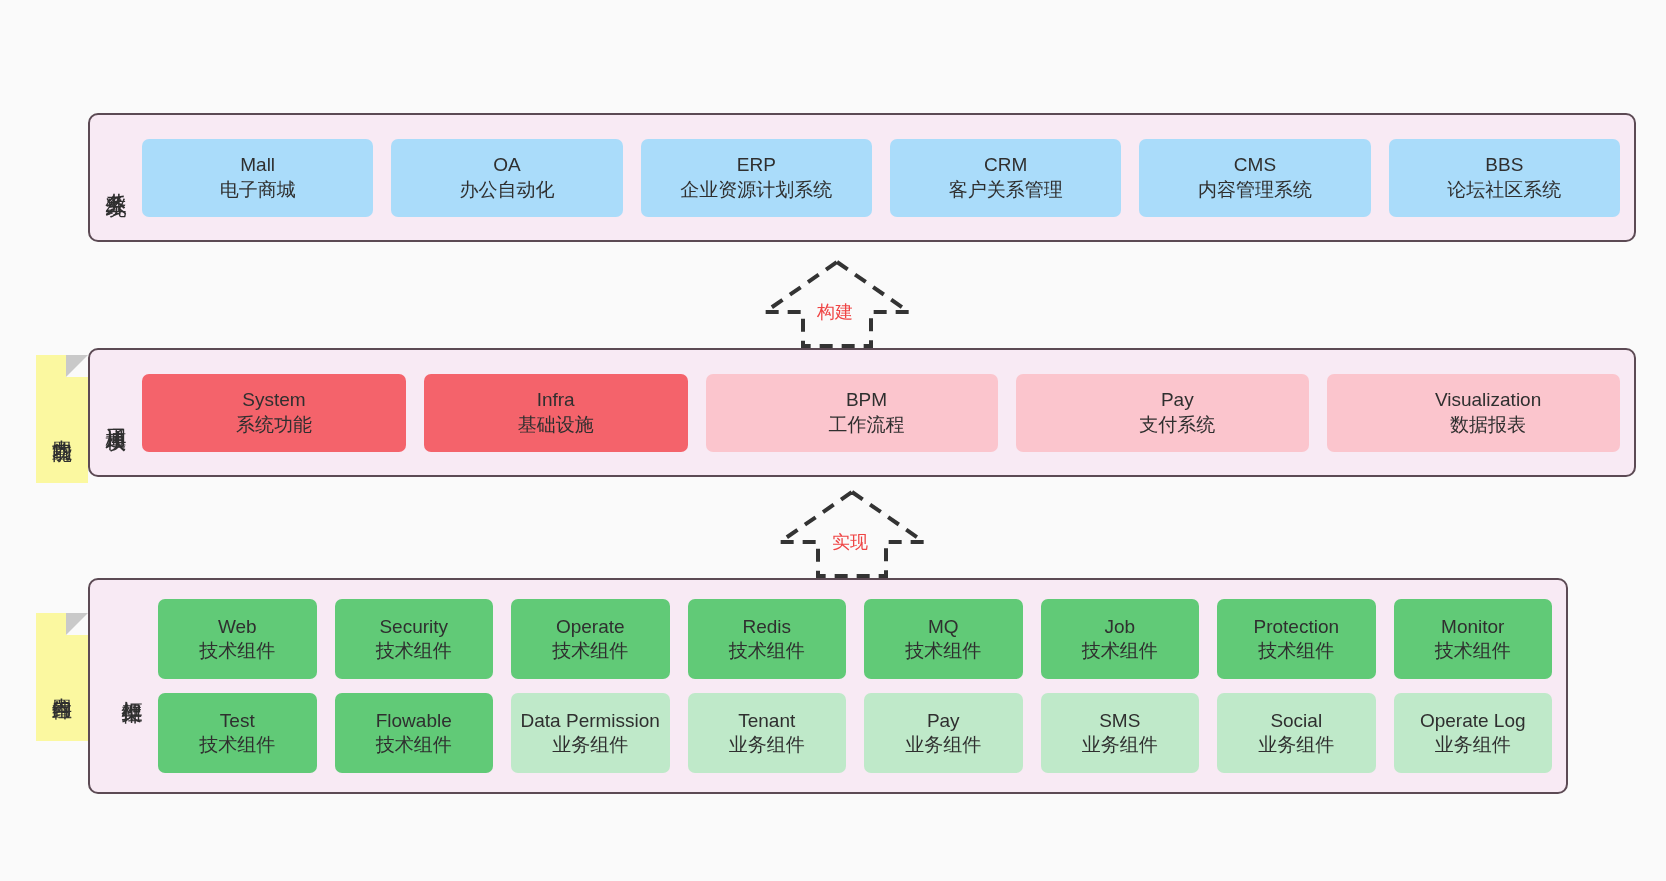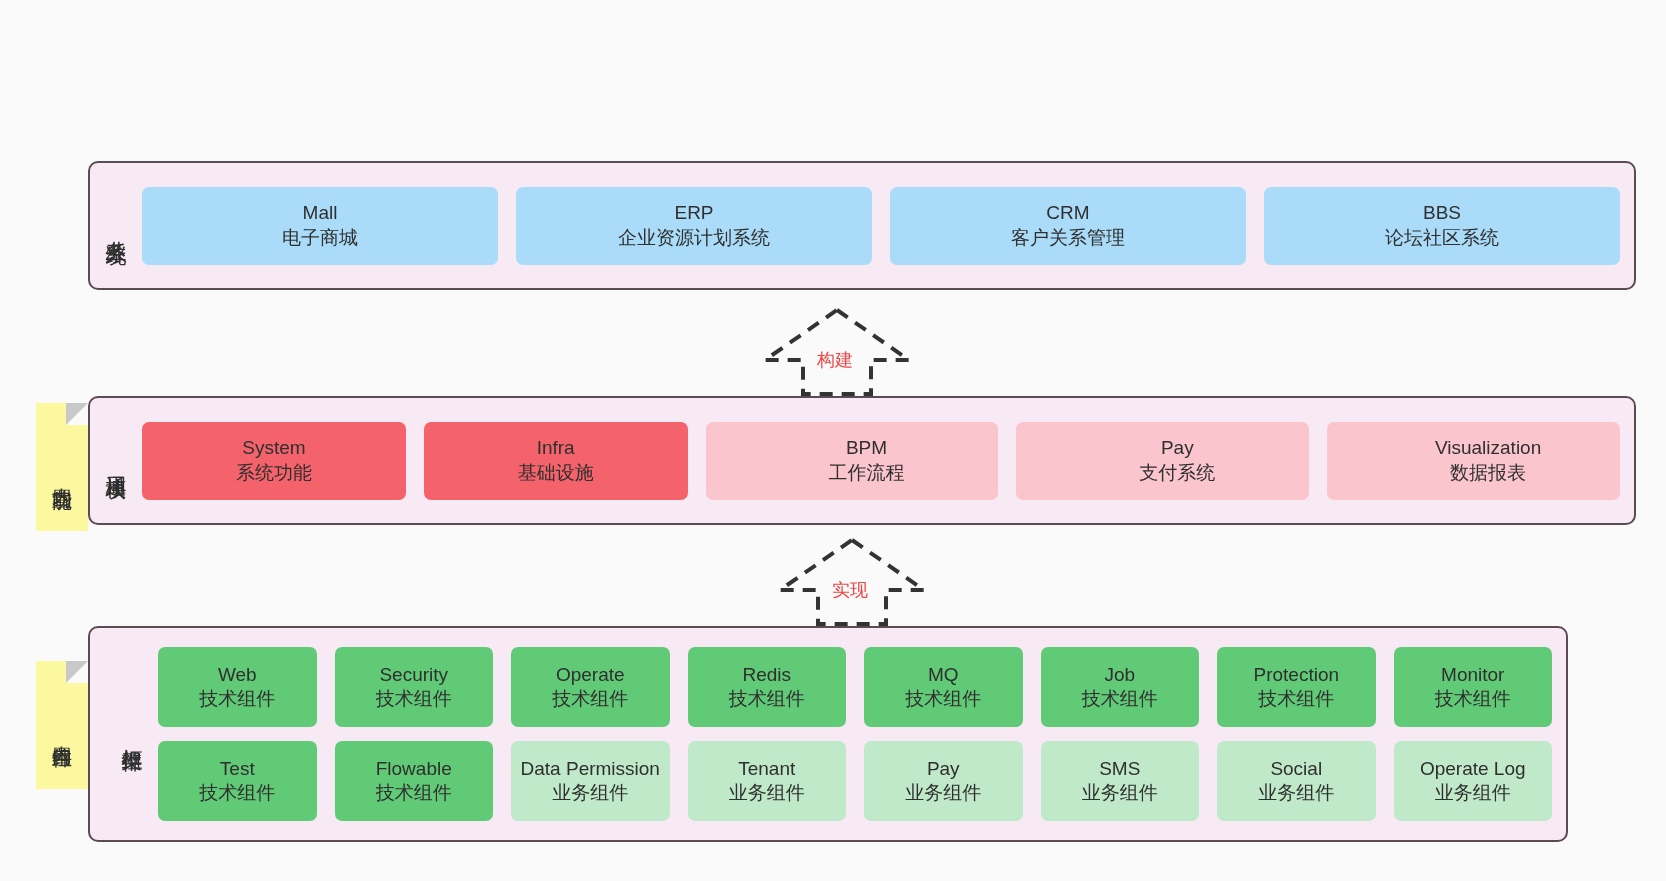--- a/index.html
+++ b/index.html
@@ -12,21 +12,20 @@
     height: 881px;
     font-family: "Liberation Sans", "DejaVu Sans", sans-serif;
     color: #3b3b3b;
     position: relative;
     overflow: hidden;
   }
 
   #canvas {
     position: absolute;
     inset: 0;
-    margin-top: 48px;
   }
 
   
   .layer {
     position: absolute;
     box-sizing: border-box;
     background: #f8eaf4;
     border: 2px solid #5c4a54;
     border-radius: 10px;
     display: flex;
@@ -157,26 +156,34 @@
 
   <div class="layer" id="layer-business">
     <div class="layer-title">业务系统</div>
     <div class="layer-body">
       <div class="row">
         <div class="node blue">
           <span class="nm">Mall</span>
           <span class="sub">电子商城</span>
         </div>
         <div class="node blue">
+          <span class="nm">OA</span>
+          <span class="sub">办公自动化</span>
+        </div>
+        <div class="node blue">
           <span class="nm">ERP</span>
           <span class="sub">企业资源计划系统</span>
         </div>
         <div class="node blue">
           <span class="nm">CRM</span>
           <span class="sub">客户关系管理</span>
+        </div>
+        <div class="node blue">
+          <span class="nm">CMS</span>
+          <span class="sub">内容管理系统</span>
         </div>
         <div class="node blue">
           <span class="nm">BBS</span>
           <span class="sub">论坛社区系统</span>
         </div>
       </div>
     </div>
   </div>
 
   <div class="arrow" id="arrow-build">

